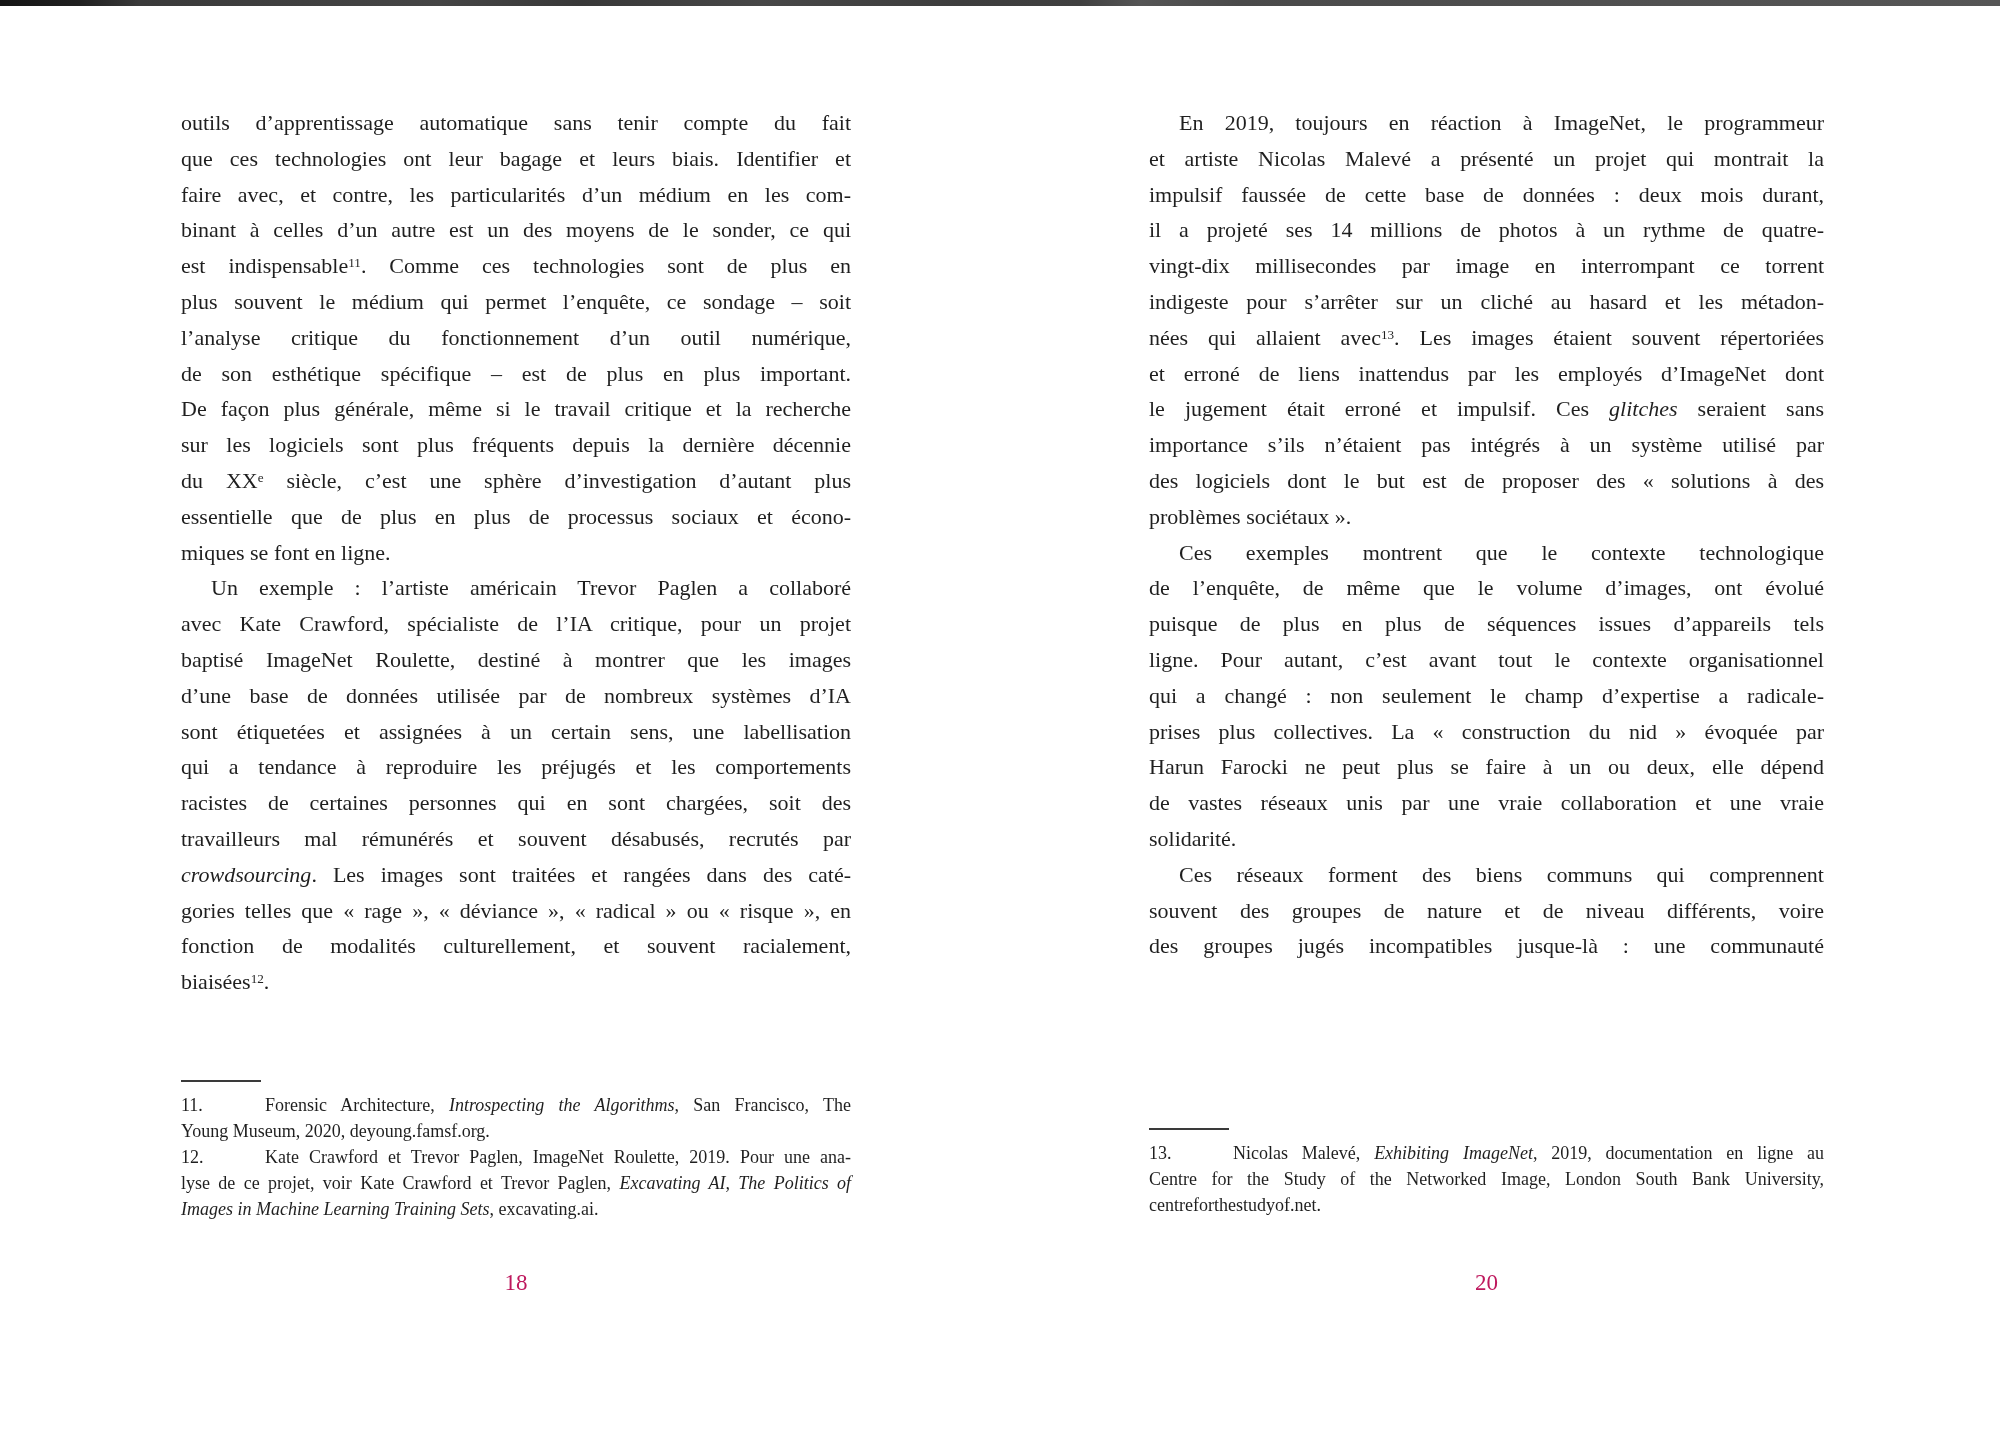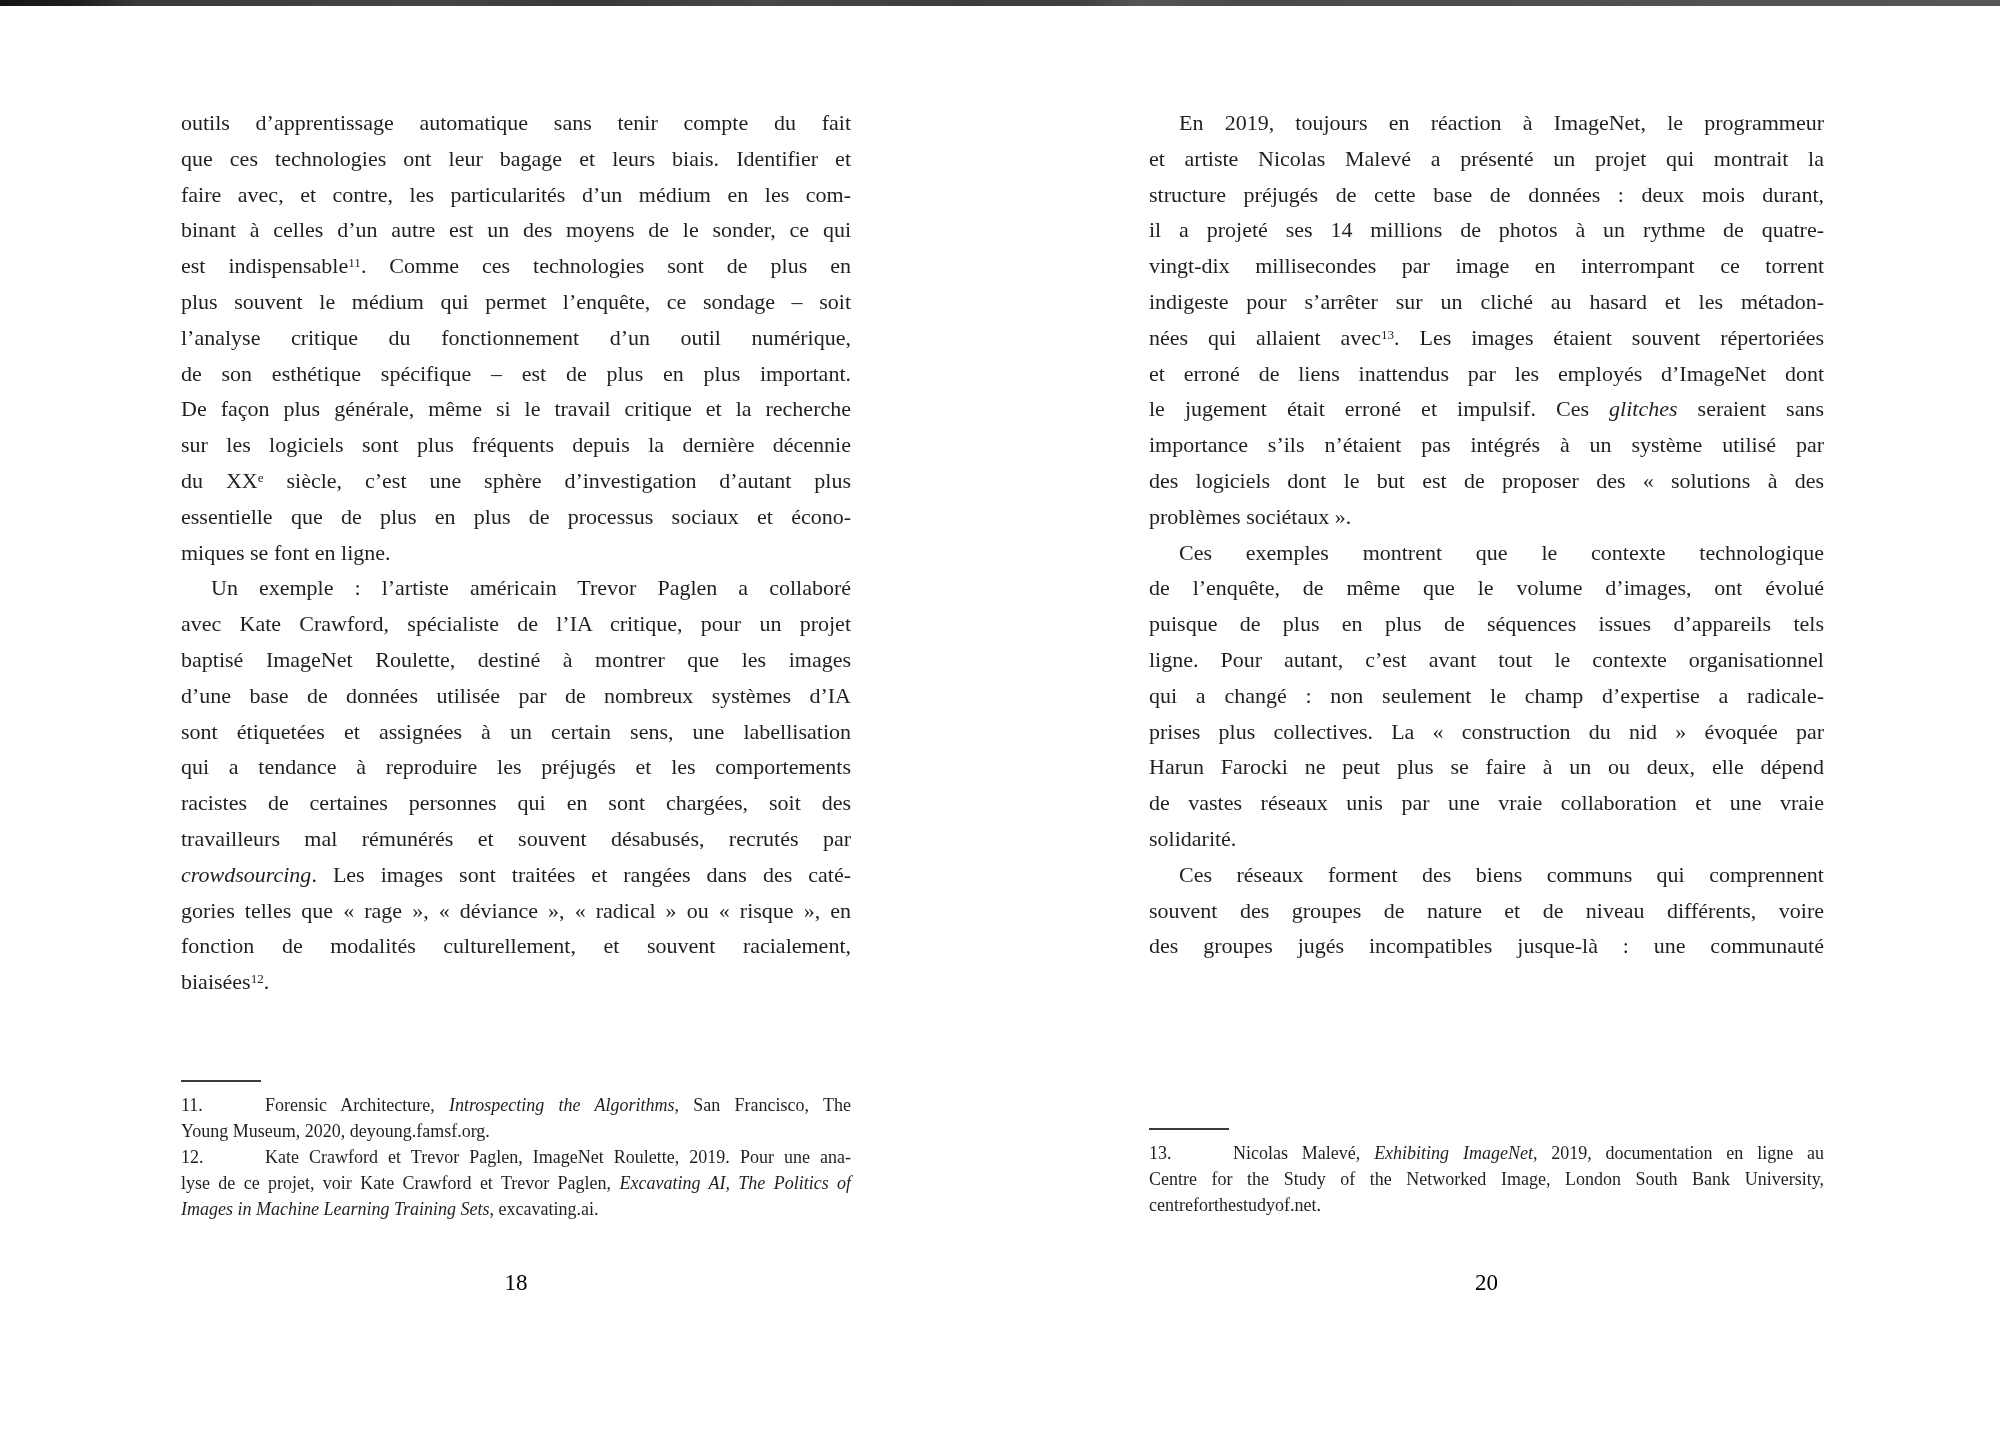--- a/index.html
+++ b/index.html
@@ -27,21 +27,21 @@
   .line.last{text-align:left;text-align-last:left;}
   .line.indent{padding-left:30px;}
   .para{margin:0;}
   .sup{font-size:60%;vertical-align:baseline;position:relative;top:-0.45em;line-height:0;font-family:Liberation Serif, serif;}
   .fn-col{font-size:18px;line-height:26px;}
   .fn-col .line{height:26px;}
   .fnrule{width:80px;border-top:2.5px solid #3a3a3a;margin-bottom:10px;}
   .fnnum{display:inline-block;width:84px;}
   .pagenum{
     position:absolute;top:1270px;font-size:23px;
-    text-align:center;color:#000000;
+    text-align:center;color:#be185d;
   }
 </style>
 </head>
 <body>
 
 <div class="scan-edge"></div>
 
 <div class="col body-col" id="body-0" style="left:181px;top:105px;width:670px;">
     <div class="para">
       <div class="line"><span>outils d’apprentissage automatique sans tenir compte du fait</span></div>
@@ -88,21 +88,21 @@
       </div>
     </div>
 </div>
 
 <div class="pagenum" style="left:181px;width:670px;">18</div>
 
 <div class="col body-col" id="body-1" style="left:1149px;top:105px;width:675px;">
     <div class="para">
       <div class="line indent"><span>En 2019, toujours en réaction à ImageNet, le programmeur</span></div>
       <div class="line"><span>et artiste Nicolas Malevé a présenté un projet qui montrait la</span></div>
-      <div class="line"><span>structure préjugés de cette base de données : deux mois durant,</span></div>
+      <div class="line"><span>impulsif faussée de cette base de données : deux mois durant,</span></div>
       <div class="line"><span>il a projeté ses 14 millions de photos à un rythme de quatre-</span></div>
       <div class="line"><span>vingt-dix millisecondes par image en interrompant ce torrent</span></div>
       <div class="line"><span>indigeste pour s’arrêter sur un cliché au hasard et les métadon-</span></div>
       <div class="line"><span>nées qui allaient avec</span><sup class="sup">13</sup><span>. Les images étaient souvent répertoriées</span></div>
       <div class="line"><span>et erroné de liens inattendus par les employés d’ImageNet dont</span></div>
       <div class="line"><span>le jugement était erroné et impulsif. Ces </span><i>glitches</i><span> seraient sans</span></div>
       <div class="line"><span>importance s’ils n’étaient pas intégrés à un système utilisé par</span></div>
       <div class="line"><span>des logiciels dont le but est de proposer des « solutions à des</span></div>
       <div class="line last"><span>problèmes sociétaux ».</span></div>
     </div>

